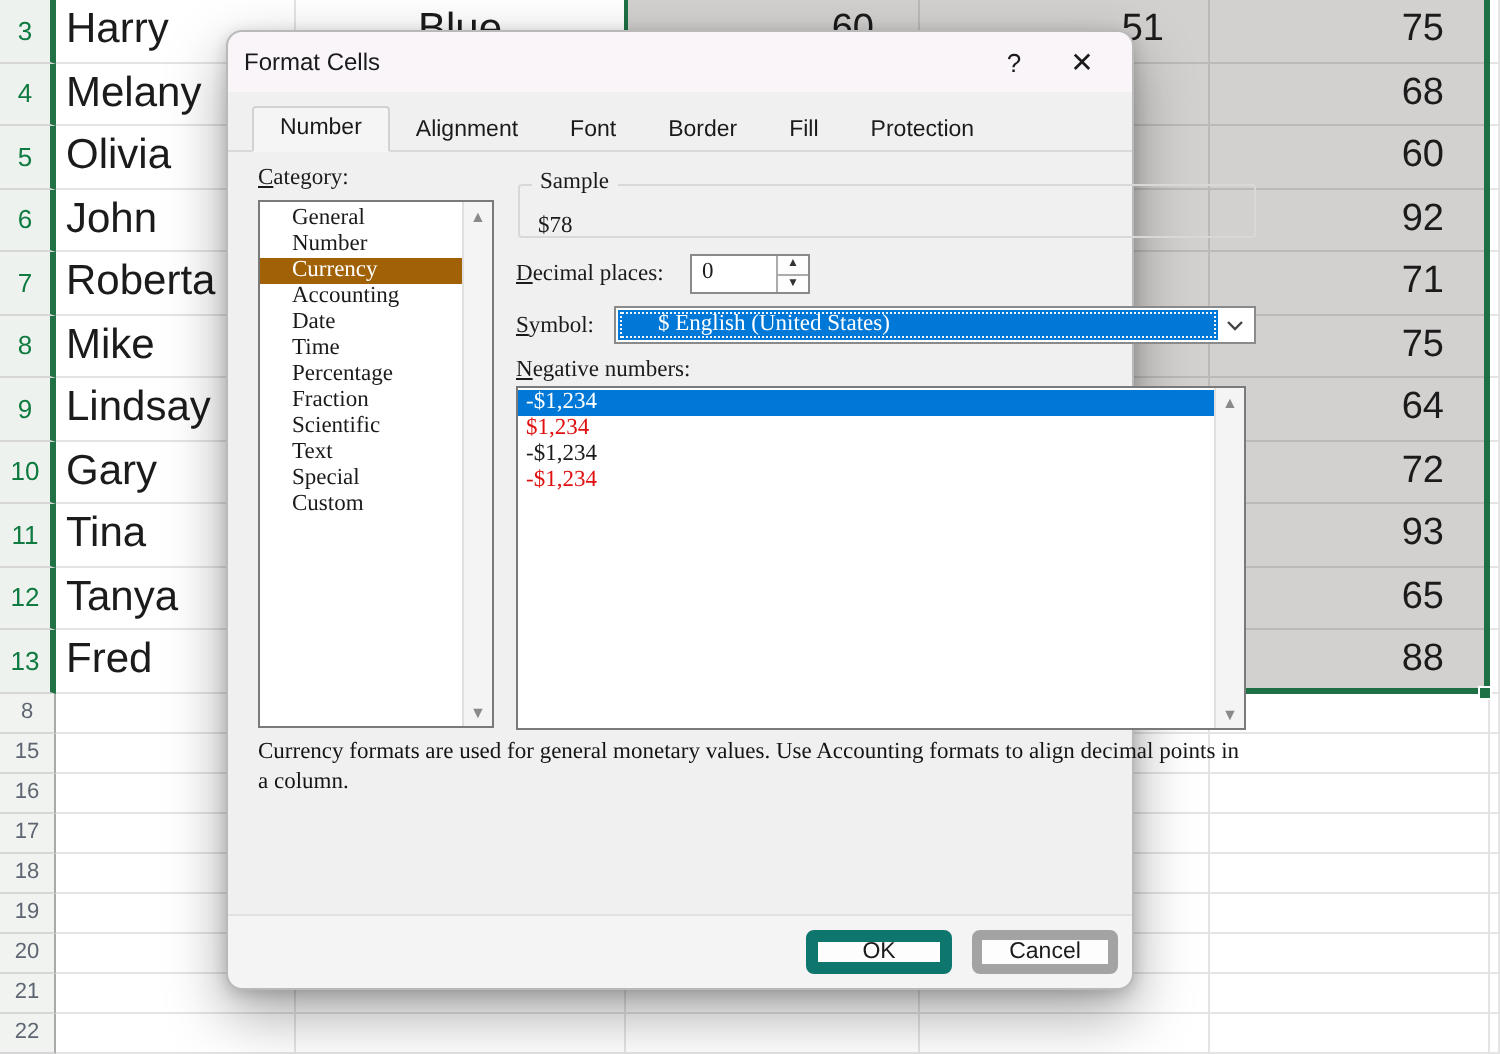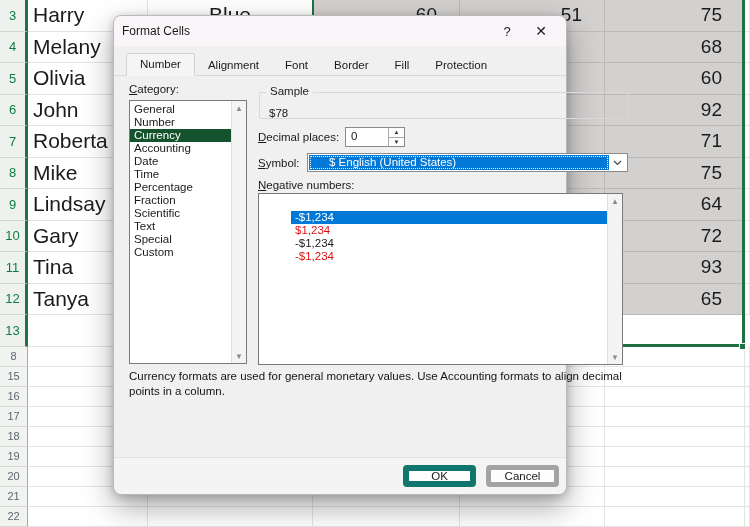--- a/index.html
+++ b/index.html
@@ -37,30 +37,30 @@
   .title { font-size:12px; color:#1a1a1a; flex:1; }
   .tb-btn { width:34px; height:28px; display:flex; align-items:center; justify-content:center;
             font-size:13px; color:#1a1a1a; cursor:default; }
   .tb-btn.close { margin-right:8px; font-size:14px; }
 
   .tabs { display:flex; align-items:flex-end; padding:7px 0 0 12px; border-bottom:1px solid #d9d9d9; height:30px; }
   .tab { padding:4px 13px 5px 13px; margin-bottom:-1px; color:#1a1a1a; }
   .tab.active { background:#f5f5f5; border:1px solid #d2d2d2; border-bottom:1px solid #f5f5f5;
                 border-radius:2px 2px 0 0; }
 
-  .dlg-body { position:relative; height:383px; }
+  .dlg-body { position:relative; height:383px;font-family:Liberation Serif, serif; }
   .u { text-decoration:underline; }
   .lbl { position:absolute; }
 
   .catlabel { left:15px; top:7px; }
   .catlist { position:absolute; left:15px; top:24px; width:118px; height:264px;
              background:#fff; border:1px solid #7a7a7a; display:flex; }
   .catitems { flex:1; padding-top:2px; }
-  .citem { height:13px; line-height:13px; padding-left:4px; font-size:11.5px; }
-  .citem.on { background:#14532d; color:#fff; }
+  .citem { height:13px; line-height:13px; padding-left:16px; font-size:11.5px; }
+  .citem.on { background:#a16207; color:#fff; }
 
   .sb { width:15px; background:#f4f4f4; border-left:1px solid #e0e0e0;
         display:flex; flex-direction:column; justify-content:space-between; align-items:center; }
   .sb-arrow { font-size:8px; color:#8a8a8a; height:14px; display:flex; align-items:center; }
 
   .groupbox { position:absolute; left:145px; top:16px; width:369px; height:27px;
               border:1px solid #d8d8d8; border-radius:2px; }
   .grouplabel { position:absolute; left:152px; top:9px; background:#f0f0f0; padding:0 4px; }
   .sampleval { position:absolute; left:155px; top:31px; }
 
@@ -78,21 +78,21 @@
            background:#fff; border:1px solid #8a8a8a; display:flex; padding:1px; }
   .combo-sel { flex:1; background:#0078d7; color:#fff; padding:1px 0 0 20px;
                outline:1px dotted rgba(255,255,255,.95); outline-offset:-2px; white-space:nowrap; overflow:hidden; }
   .combo-btn { width:17px; display:flex; align-items:center; justify-content:center;
                color:#444; background:#fff; }
   .combo-btn svg { display:block; }
 
   .neglabel { left:144px; top:103px; }
   .neglist { position:absolute; left:144px; top:117px; width:365px; height:172px;
              background:#fff; border:1px solid #7a7a7a; display:flex; }
-  .negitems { flex:1; padding-top:17px;margin-left:32px; }
+  .negitems { flex:1; padding-top:1px; }
   .nitem { height:13px; line-height:13px; padding-left:4px; font-size:11.5px; color:#1a1a1a; }
   .nitem.selected { background:#0078d7; color:#fff; }
   .nitem.red { color:#e01010; }
 
   .desc { position:absolute; left:15px; top:293px; width:497px; line-height:15px; color:#141414; }
 
   .footer { position:absolute; left:0; bottom:0; width:100%; height:37px;
             background:#f4f4f4; border-top:1px solid #e2e2e2; border-radius:0 0 8px 8px;
             display:flex; align-items:center; justify-content:flex-end; gap:10px; padding-right:7px; }
   .btn { width:73px; height:22px; border-radius:4px; background:#fdfdfd; border:5px solid #a3a3a3;
@@ -191,20 +191,21 @@
       <div class="rh">12</div>
       <div class="cell cname">Tanya</div>
       <div class="cell cblue"></div>
       <div class="cell cnum sel"></div>
       <div class="cell cnum sel"></div>
       <div class="cell cnum sel">65</div>
       <div class="cell"></div>
     </div>
     <div class="srow big">
       <div class="rh">13</div>
+      <div class="cell cname">Fred</div>
       <div class="cell cblue"></div>
       <div class="cell cnum sel"></div>
       <div class="cell cnum sel"></div>
       <div class="cell cnum sel">88</div>
       <div class="cell"></div>
     </div>
 
     <div class="srow small">
       <div class="rh">8</div>
       <div class="cell"></div>

